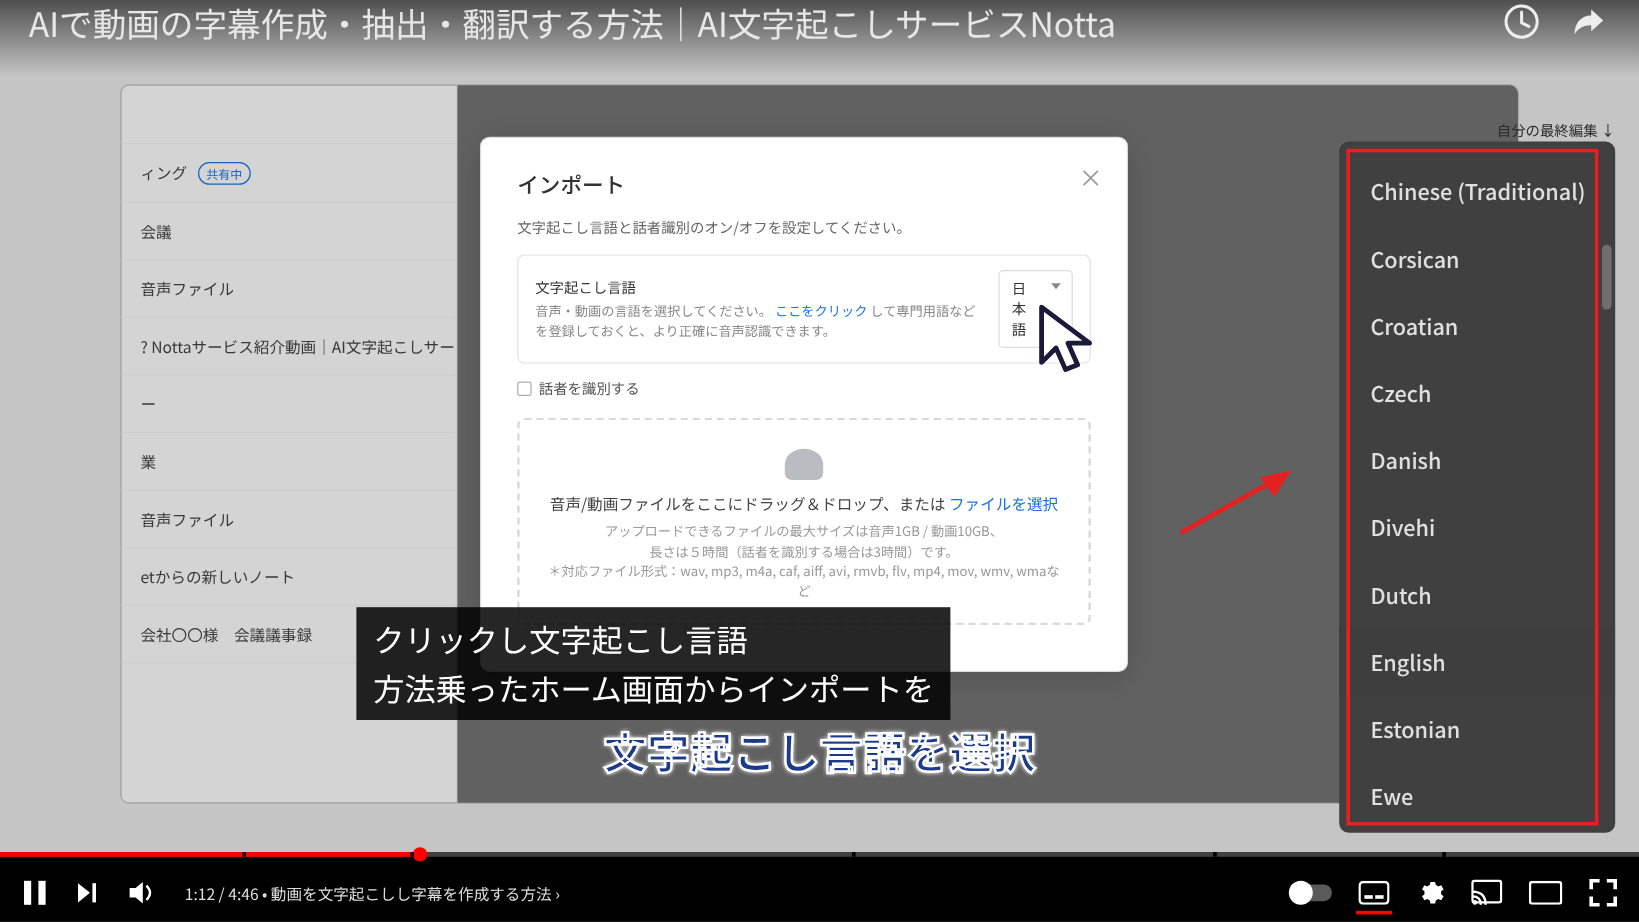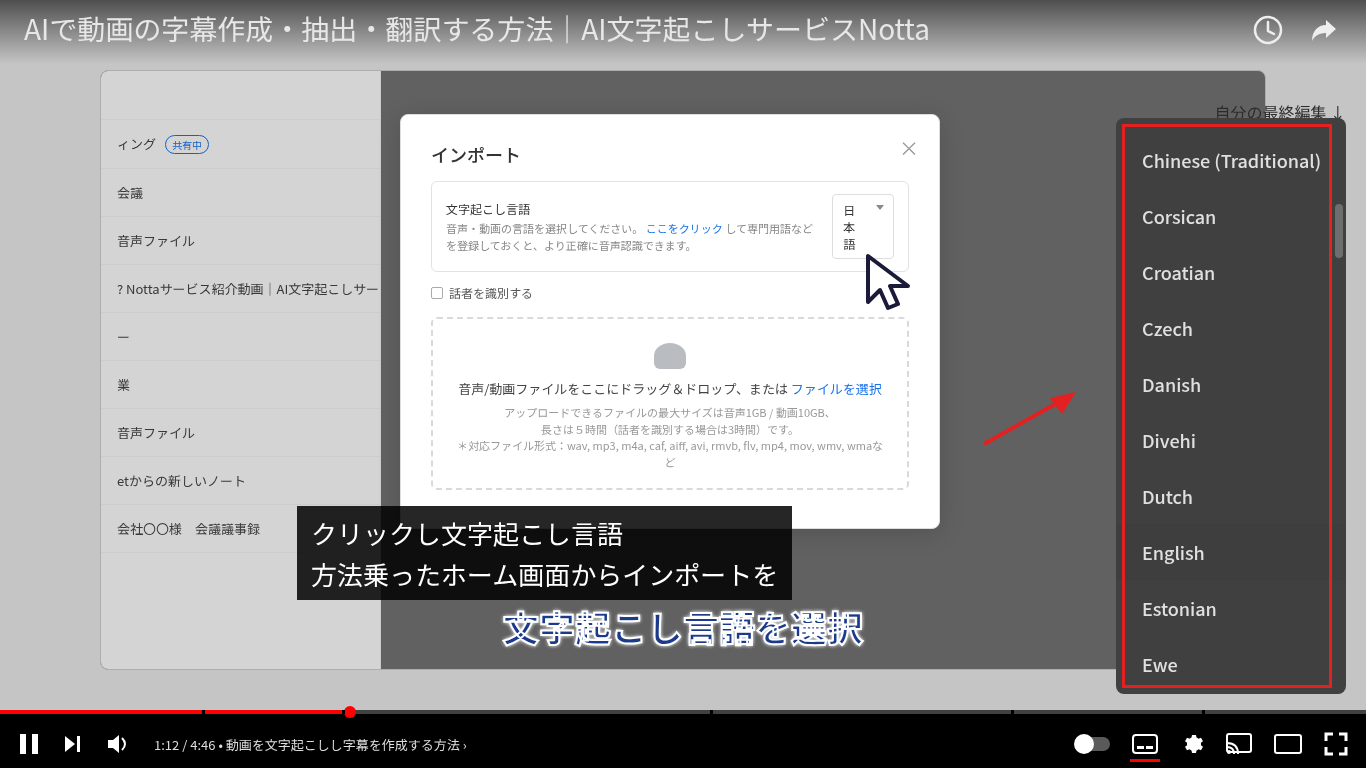--- a/index.html
+++ b/index.html
@@ -8,22 +8,22 @@
   font-family: "Hiragino Sans", "Noto Sans JP", Arial, sans-serif;
   overflow: hidden; position: relative;
   background: #000;
 }
 
 
 .titlebar {
   position: absolute; top: 0; left: 0; right: 0;
   height: 64px;
   background: linear-gradient(to bottom, rgba(0,0,0,0.6), rgba(0,0,0,0.0));
-  display: flex; align-items: flex-end;
-  padding: 16px 24px;
+  display: flex; align-items: flex-start;
+  padding: 0 24px;
   z-index: 20;
 }
 .titlebar .title {
   color: #e7e7e7; font-size: 28px; font-weight: 400;
   white-space: nowrap; overflow: hidden;
 }
 .titlebar .spacer { flex: 1; }
 .titlebar .icon { margin-left: 20px; cursor: pointer; }
 
 
@@ -70,21 +70,21 @@
   color: #1a73e8; font-size: 10px; border-radius: 10px;
   padding: 1px 6px; margin-left: 6px;
 }
 
 
 .dates-col {
   position: absolute; right: 20px; top: 100px;
   font-size: 12px; color: #666;
   z-index: 4;
 }
-.dates-col .hdr { font-size: 16px; color: #333; margin-bottom: 10px; }
+.dates-col .hdr { font-size: 12px; color: #333; margin-bottom: 10px; }
 .dates-col div { margin-bottom: 32px; white-space: nowrap; }
 
 
 .import-modal {
   position: absolute; left: 400px; top: 114px;
   width: 540px; background: #fff;
   border: 1px solid #ddd; border-radius: 8px;
   box-shadow: 0 4px 24px rgba(0,0,0,0.15);
   padding: 26px 30px 22px;
   z-index: 6;
@@ -333,20 +333,21 @@
     <div>2023/11/28</div>
     <div>2023/11/27</div>
     <div>2023/11/19</div>
     <div>2023/11/19</div>
     <div>2023/11/19</div>
   </div>
 
   <div class="import-modal">
     <div class="modal-title">インポート</div>
     <div class="close">×</div>
+    <div class="subtext">文字起こし言語と話者識別のオン/オフを設定してください。</div>
 
     <div class="lang-box">
       <div>
         <div class="lbl">文字起こし言語</div>
         <div class="desc">
           <span>音声・動画の言語を選択してください。</span>
           <span class="link">ここをクリック</span>
           <span>して専門用語などを登録しておくと、より正確に音声認識できます。</span>
         </div>
       </div>

